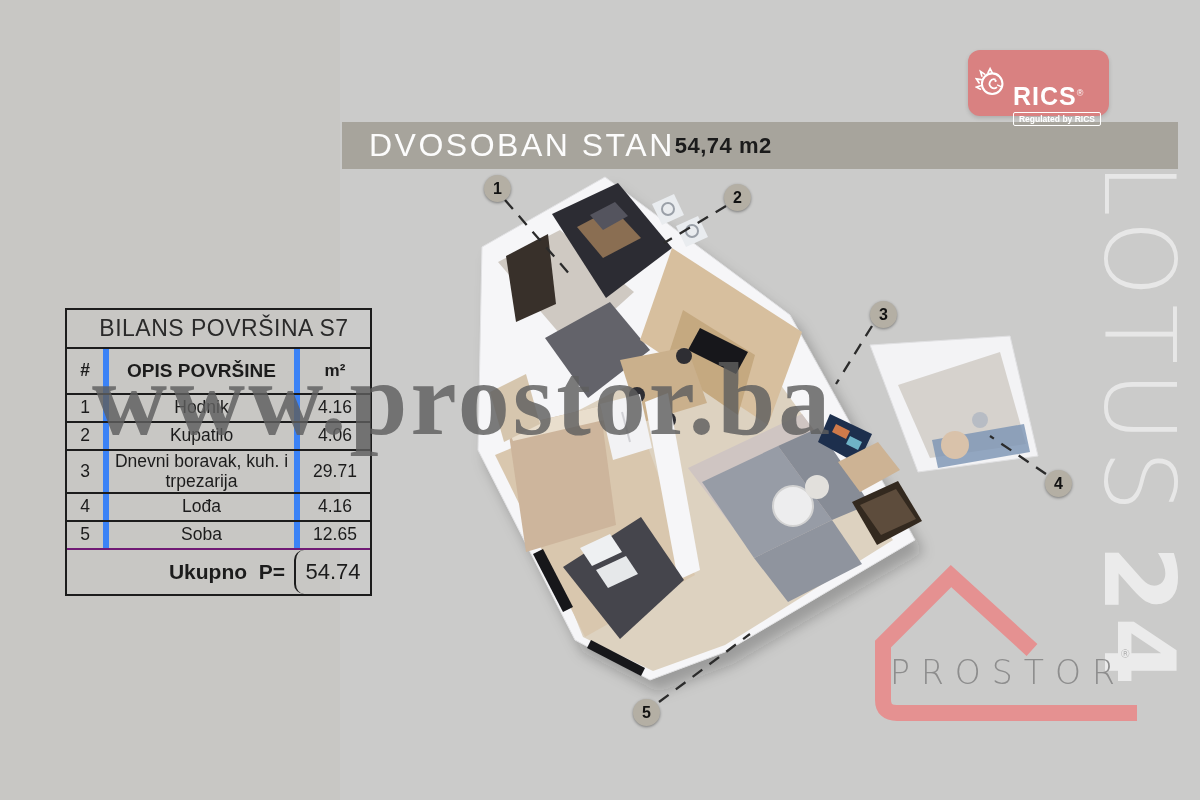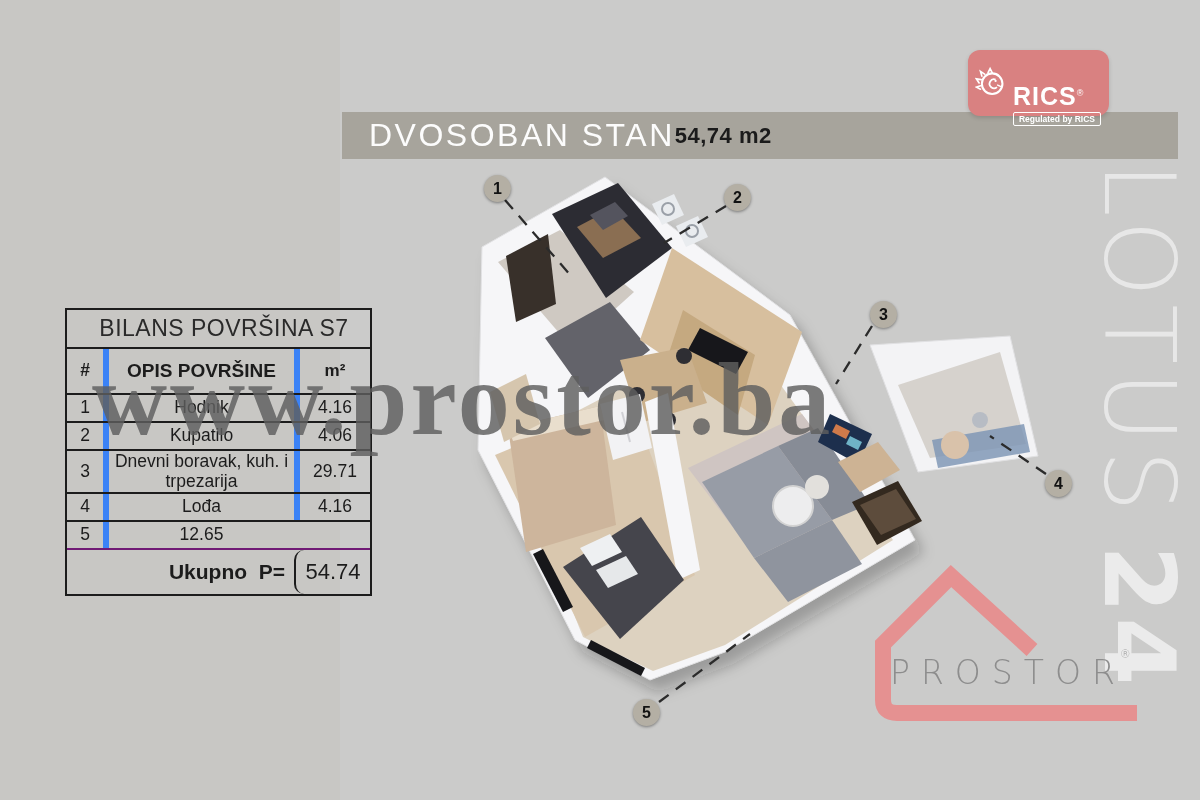--- a/index.html
+++ b/index.html
@@ -37,21 +37,21 @@
   .watermark{position:absolute;left:92px;top:339px;font-family:Liberation Serif, serif;
              font-size:104px;font-weight:700;letter-spacing:3px;color:#5f5f5f;opacity:0.82;
              white-space:nowrap;z-index:5;}
 
   
   .pin{position:absolute;width:27px;height:27px;border-radius:50%;background:#b4afa4;
        color:#121212;display:flex;align-items:center;justify-content:center;
        font-weight:700;font-size:16px;z-index:6;box-shadow:0 1px 3px rgba(0,0,0,0.4);}
 
   
-  .titlebar{position:absolute;left:342px;top:112px;width:836px;height:47px;background:#a7a49c;
+  .titlebar{position:absolute;left:342px;top:122px;width:836px;height:47px;background:#a7a49c;
             display:flex;align-items:center;padding-left:27px;box-sizing:border-box;z-index:7;}
   .tb-title{font-size:32px;letter-spacing:2.5px;color:#fcfcfc;font-weight:400;}
   .tb-area{font-size:22px;font-weight:700;color:#1b1b1b;letter-spacing:0.5px;}
 
   
   .rics{position:absolute;left:968px;top:50px;width:141px;height:66px;background:#d98181;
         border-radius:12px;display:flex;align-items:center;gap:5px;padding:0 8px 0 7px;
         box-sizing:border-box;z-index:8;box-shadow:0 2px 4px rgba(0,0,0,0.15);}
   .rics-right{display:flex;flex-direction:column;align-items:flex-start;}
   .rics-brand{font-size:25px;font-weight:700;color:#fff;letter-spacing:1px;line-height:1;margin-top:43px;}
@@ -199,20 +199,21 @@
       <div class="c d">Dnevni boravak, kuh. i trpezarija</div>
       <div class="c v">29.71</div>
     </div>
     <div class="bt-row">
       <div class="c n">4</div>
       <div class="c d">Lođa</div>
       <div class="c v">4.16</div>
     </div>
     <div class="bt-row">
       <div class="c n">5</div>
+      <div class="c d">Soba</div>
       <div class="c v">12.65</div>
     </div>
     <div class="bt-total">
       <div class="c tl">Ukupno  P=</div>
       <div class="c tv">54.74</div>
     </div>
   </div>
 
   <div class="watermark">www.prostor.ba</div>
 

